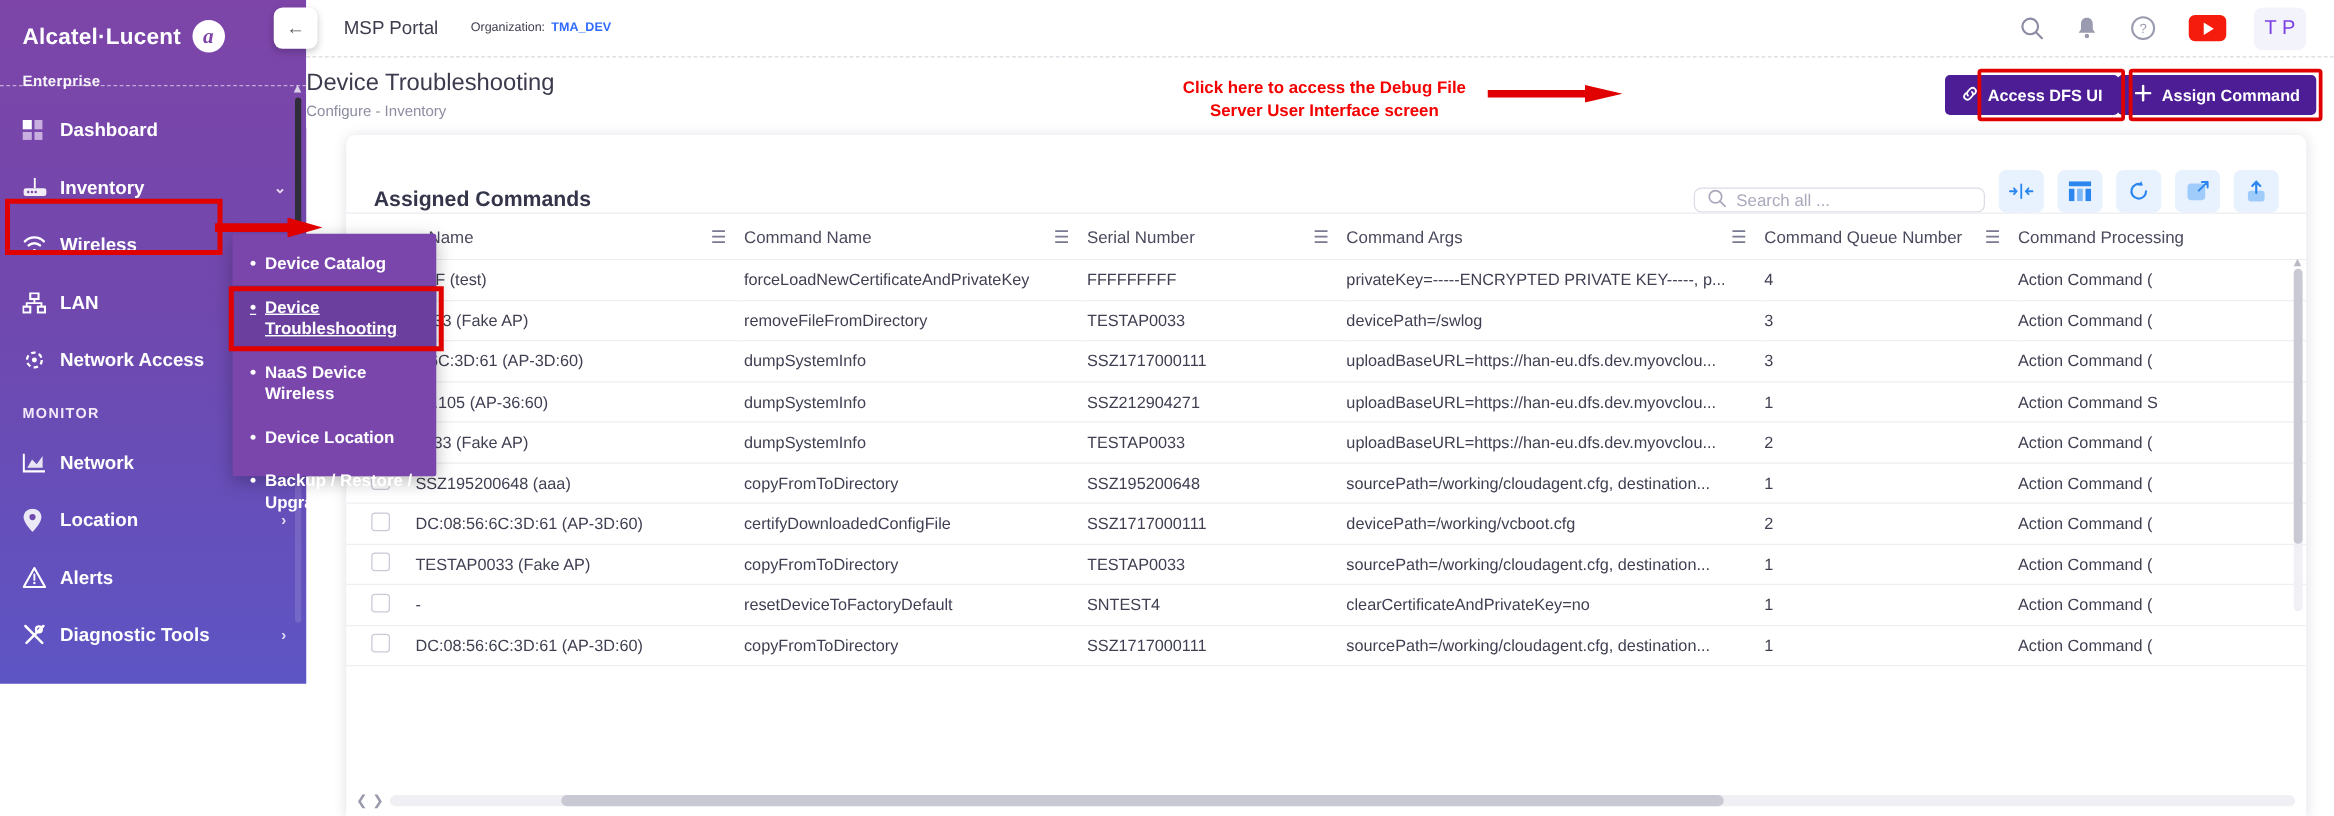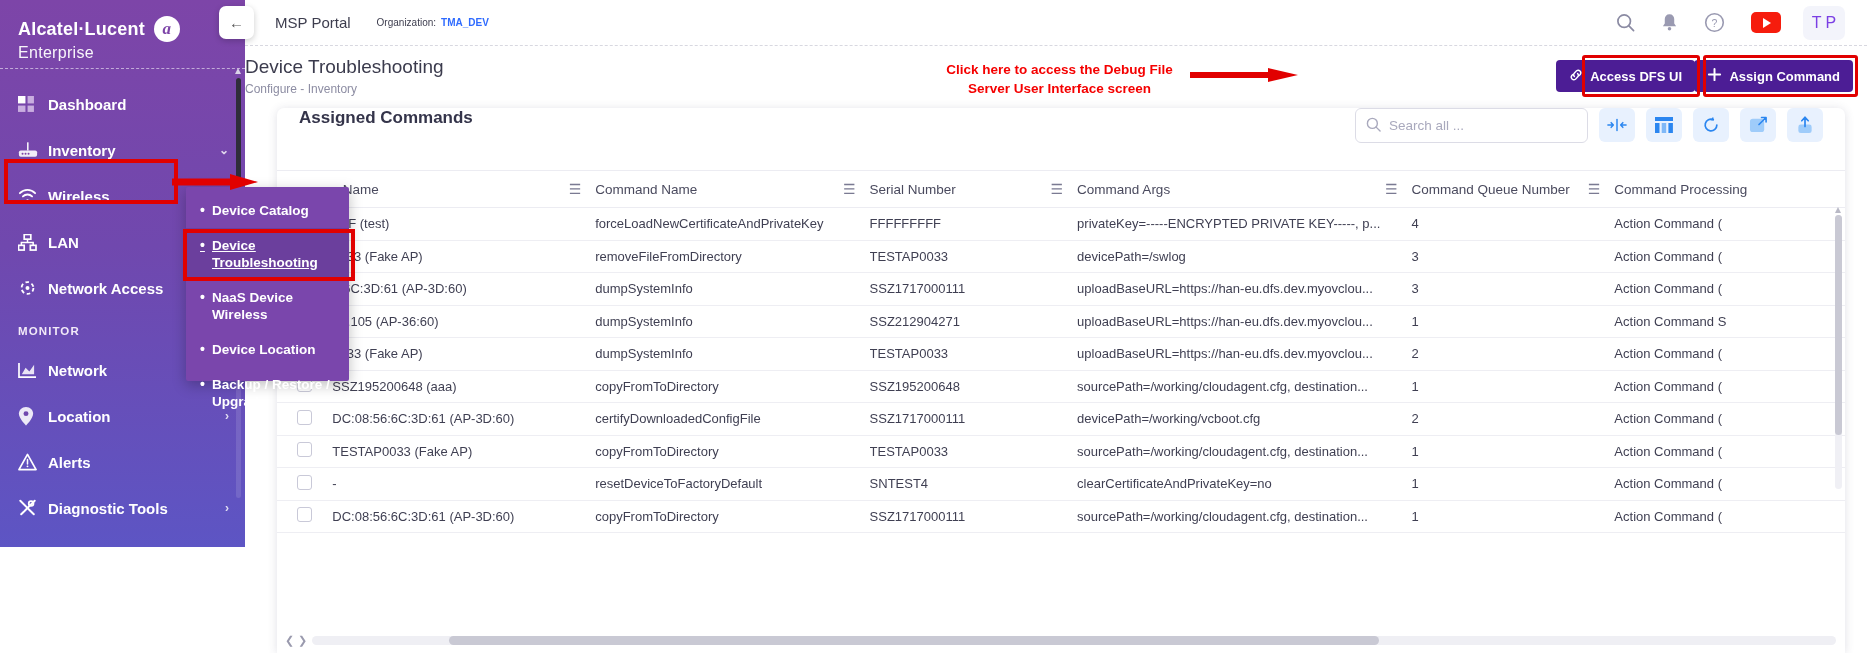--- a/index.html
+++ b/index.html
@@ -14,21 +14,21 @@
 
   
   #sidebar {
     position:absolute; left:0; top:0; width:245px; height:547px;
     background:linear-gradient(180deg,#7d45a8 0%, #7048ae 45%, #5d55c4 100%);
     color:#fff;
     overflow:hidden;
   }
   #brand { padding:16px 0 0 18px; height:58px; }
   #brand .b1 { font-size:18px; font-weight:bold; letter-spacing:.2px; display:flex; align-items:center; }
-  #brand .b2 { font-size:16px; opacity:.95; margin-top:2px; letter-spacing:.3px;}
+  #brand .b2 { font-size:12px; opacity:.95; margin-top:16px; letter-spacing:.3px;font-weight:bold;}
   .logo-mark {
     width:26px;height:26px;border-radius:50%;background:#fff;color:#7d45a8;
     display:inline-flex;align-items:center;justify-content:center;margin-left:9px;
     font-size:17px;font-style:italic;font-weight:bold;font-family:"Liberation Serif",serif;
   }
   #sb-divider { border-top:1px dashed rgba(255,255,255,.55); margin-top:10px; }
 
   .nav-section {
     font-size:11.5px; font-weight:bold; letter-spacing:1.1px;
     padding:14px 0 10px 18px; color:#f2eaf8;
@@ -129,25 +129,25 @@
   }
   #ann-arrow { position:absolute; left:1190px; top:68px; width:108px; height:14px; z-index:22; }
 
   
   #card {
     position:absolute; left:277px; top:108px; right:22px; bottom:0;
     background:#fff; border-radius:7px 7px 0 0;
     box-shadow:0 1px 10px rgba(60,60,100,.16);
     overflow:hidden;
   }
-  #card-head { height:62px; display:flex; align-items:flex-start; padding:0 22px; }
+  #card-head { height:62px; display:flex; align-items:flex-end; padding:0 22px; }
   #card-title { font-size:17px; font-weight:bold; color:#34344a; }
   #card-head .sp { flex:1 1 auto; }
   #search-box {
-    width:233px; height:35px; border:1px solid #dcdce6; border-radius:6px;
+    width:233px; height:20px; border:1px solid #dcdce6; border-radius:6px;
     display:flex; align-items:center; padding:0 10px; gap:8px; color:#a4a4b8; font-size:13.5px;
   }
   #search-box input { border:0; outline:0; font-size:13.5px; color:#555; width:100%; font-family:inherit; background:transparent;}
   #search-box input::placeholder{ color:#a9a9bd; }
   .tool-btn {
     width:36px;height:34px;margin-left:11px;background:#e8f1fe;border-radius:6px;
     display:flex;align-items:center;justify-content:center;color:#2b86f0;cursor:pointer;
   }
 
   table { width:100%; border-collapse:collapse; table-layout:fixed; }

